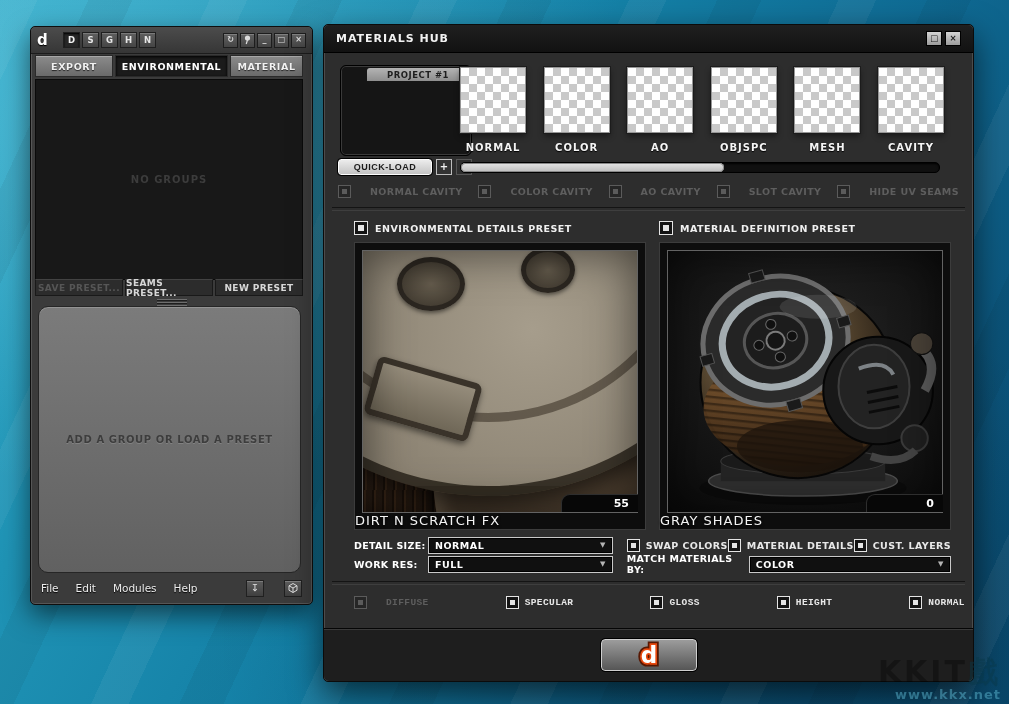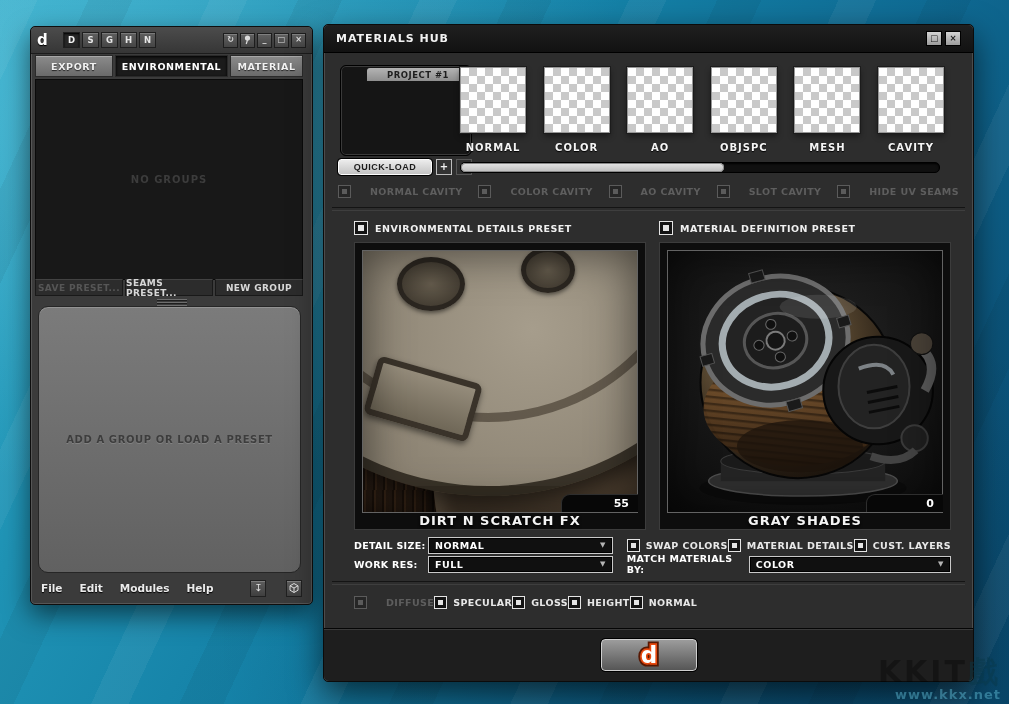--- a/index.html
+++ b/index.html
@@ -52,21 +52,21 @@
   .pbtn{flex:1;display:flex;align-items:center;justify-content:center;background:#2c2c2c;border:1px solid #191919;
     border-top-color:#424242;color:#d8d8d8;font-size:9px;font-weight:bold;letter-spacing:.4px;cursor:pointer;}
   .pbtn.dis{color:#565656;}
   .grip{position:absolute;top:272px;left:50%;transform:translateX(-50%);width:30px;cursor:row-resize;}
   .grip i{display:block;height:1px;background:#6e6e6e;border-bottom:1px solid #1e1e1e;margin-bottom:1px;}
   .lw-drop{position:absolute;left:7px;right:11px;top:279px;height:265px;border-radius:10px;
     background:linear-gradient(180deg,#7b7b7b,#616161);border:1px solid #262626;box-shadow:inset 0 1px 0 #939393;
     display:flex;align-items:center;justify-content:center;cursor:pointer;}
   .drop-hint{font-size:10px;font-weight:bold;letter-spacing:.6px;color:#3d3d3d;text-shadow:0 1px 0 rgba(255,255,255,.14);}
   .lw-menu{position:absolute;left:0;right:0;top:550px;height:22px;display:flex;align-items:center;gap:17px;padding:0 10px;}
-  .mitem{font-size:10.5px;font-weight:bold;color:#ececec;cursor:pointer;text-shadow:0 1px 1px #000;}
+  .mitem{font-size:10.5px;font-weight:normal;color:#ececec;cursor:pointer;text-shadow:0 1px 1px #000;}
   .lw-menu .mspacer{flex:1;}
   .iconbtn{width:16px;height:15px;display:inline-flex;align-items:center;justify-content:center;
     background:linear-gradient(#5d5d5d,#3f3f3f);border:1px solid #202020;box-shadow:inset 0 1px 0 #7d7d7d;
     color:#e0e0e0;font-size:10px;line-height:1;cursor:pointer;margin-left:3px;}
 
   
   .hub{position:absolute;left:323px;top:24px;width:649px;height:656px;background:#2d2d2d;
     border:1px solid #0b0b0b;border-radius:5px;box-shadow:0 12px 32px rgba(0,0,0,.6), inset 0 0 0 1px #4c4c4c;}
   .hub-titlebar{position:absolute;left:0;right:0;top:0;height:27px;display:flex;align-items:center;padding:0 12px;gap:3px;
     background:linear-gradient(#1f1f1f,#121212);border-bottom:1px solid #000;border-radius:5px 5px 0 0;}
@@ -99,21 +99,21 @@
 
   .cavrow{position:absolute;left:14px;right:14px;top:158px;height:16px;display:flex;justify-content:space-between;align-items:center;}
   .opt{display:flex;align-items:center;cursor:pointer;}
   .hr.h1{top:182px;}
   .presets{position:absolute;left:30px;right:22px;top:196px;display:flex;gap:13px;}
   .pset{flex:1;min-width:0;}
   .phead{display:flex;align-items:center;height:14px;margin-bottom:7px;}
   .phl{font-size:9.5px;font-weight:bold;letter-spacing:.5px;color:#f0f0f0;margin-left:7px;white-space:nowrap;}
   .pframe{position:relative;height:286px;background:#0d0d0d;border:1px solid #3c3c3c;cursor:pointer;}
   .pimg{position:absolute;left:7px;right:7px;top:7px;bottom:16px;border:1px solid #636363;overflow:hidden;}
-  .pname{position:absolute;left:0;right:0;bottom:1px;text-align:center;font-size:13px;font-weight:bold;letter-spacing:1px;
+  .pname{position:absolute;left:0;right:0;bottom:1px;text-align:left;font-size:13px;font-weight:normal;letter-spacing:1px;
     color:#f4f4f4;text-shadow:0 2px 3px #000;z-index:3;}
   .val{position:absolute;right:7px;bottom:17px;min-width:58px;height:17px;background:#070707;border-top:1px solid #2e2e2e;
     border-left:1px solid #2e2e2e;border-radius:9px 0 0 0;display:flex;align-items:center;justify-content:flex-end;
     padding:0 9px;color:#fff;font-size:11px;font-weight:bold;z-index:3;}
 
   
   .env-art{background:linear-gradient(165deg,#73624e 0%,#57462f 35%,#45342a 60%,#2d2015 100%);}
   .wood{position:absolute;left:-20px;right:-20px;top:36%;bottom:-12px;transform:rotate(-4deg);
     background:linear-gradient(180deg,rgba(135,90,50,.22),rgba(16,9,4,.6)),
       repeating-linear-gradient(96deg, rgba(12,6,2,.6) 0 2px, rgba(165,108,60,.38) 2px 4px, rgba(62,38,18,.25) 4px 7px, rgba(0,0,0,0) 7px 10px);}
@@ -135,21 +135,21 @@
   .cleft{width:295px;}
   .crow{display:flex;align-items:center;height:16px;margin-bottom:3px;}
   .clabel{width:74px;font-size:9.5px;font-weight:bold;letter-spacing:.3px;color:#fff;flex:0 0 auto;}
   .crow .dd{flex:1;}
   .cright{flex:1;padding-left:14px;}
   .togglerow{display:flex;align-items:center;justify-content:space-between;height:16px;margin-bottom:3px;text-align:right;}
   .matchrow{display:flex;align-items:center;height:16px;}
   .mlabel{width:122px;font-size:9.5px;font-weight:bold;letter-spacing:.3px;color:#fff;flex:0 0 auto;}
   .matchrow .dd{flex:1;}
   .hr.h2{top:556px;}
-  .chanrow{position:absolute;left:30px;right:8px;top:568px;height:18px;display:flex;justify-content:flex-start;align-items:center;}
+  .chanrow{position:absolute;left:30px;right:8px;top:568px;height:18px;display:flex;justify-content:space-between;align-items:center;font-family:Liberation Mono, monospace;}
 
   .footer{position:absolute;left:0;right:0;bottom:0;height:52px;background:#1e1e1e;border-top:1px solid #050505;
     box-shadow:inset 0 1px 0 #3a3a3a;border-radius:0 0 5px 5px;display:flex;align-items:center;justify-content:center;}
   .logobtn{width:96px;height:32px;background:linear-gradient(#9c9c9c,#565656);border:1px solid #cfcfcf;outline:1px solid #000;
     border-radius:4px;display:flex;align-items:center;justify-content:center;cursor:pointer;padding:0;}
 
   
   .mat-art{background:#111;}
   .mat-art svg{display:block;width:100%;height:100%;}
 
@@ -192,21 +192,21 @@
       <div class="tab w3">MATERIAL</div>
     </div>
 
     <div class="lw-groups">
       <span class="nogroups">NO GROUPS</span>
     </div>
 
     <div class="lw-presetbtns">
       <div class="pbtn dis">SAVE PRESET...</div>
       <div class="pbtn">SEAMS PRESET...</div>
-      <div class="pbtn">NEW GROUP</div>
+      <div class="pbtn">NEW PRESET</div>
     </div>
 
     <div class="grip">
         <i></i>
         <i></i>
         <i></i>
       </div>
 
     <div class="lw-drop">
       <span class="drop-hint">ADD A GROUP OR LOAD A PRESET</span>

